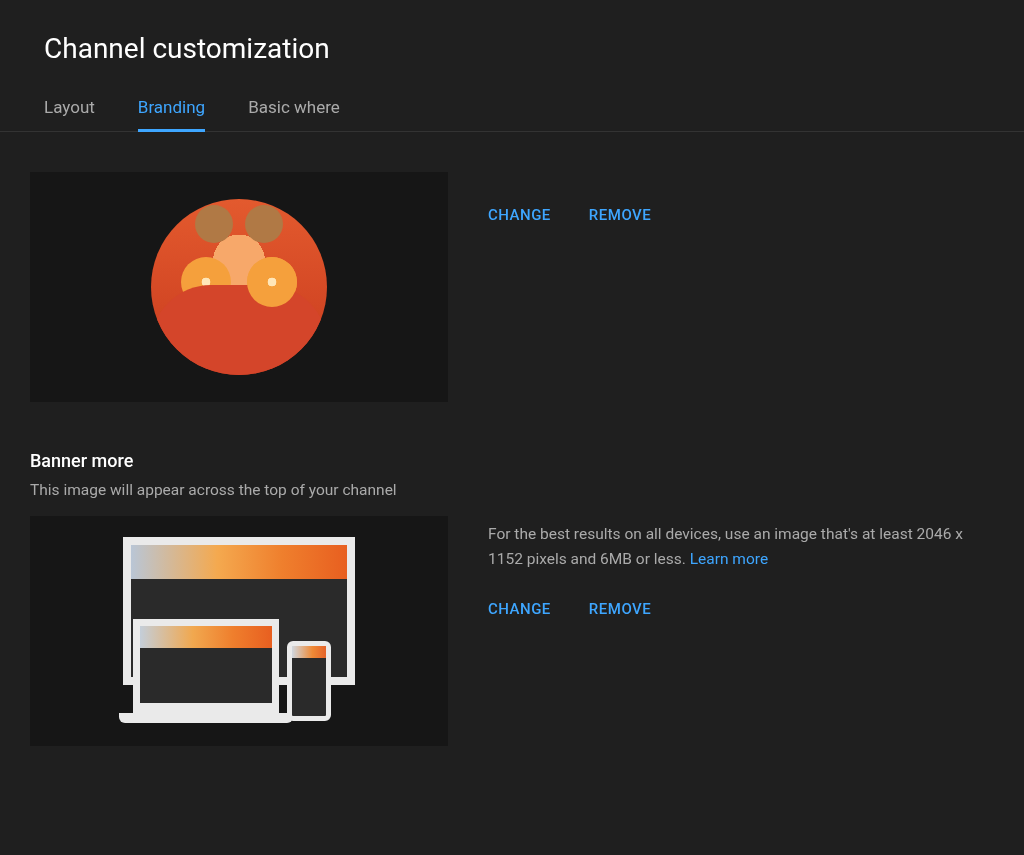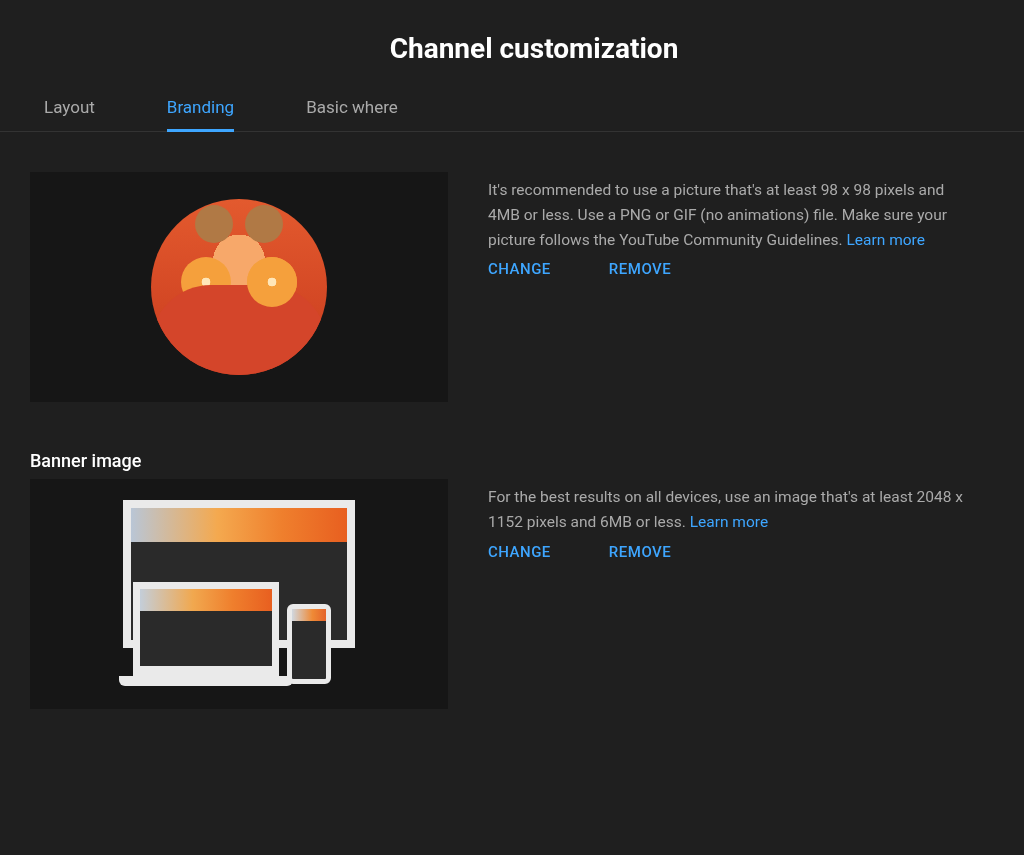--- a/index.html
+++ b/index.html
@@ -8,27 +8,26 @@
     color: #aaaaaa;
     font-family: Roboto, Arial, sans-serif;
     font-size: 15px;
     width: 1024px;
     height: 855px;
     overflow: hidden;
   }
   .page-title {
     color: #ffffff;
     font-size: 28px;
-    font-weight: 700;
+    font-weight: 400;
     padding: 32px 0 0 44px;
-    text-align: center;
   }
   .tabs {
     display: flex;
-    gap: 72px;
+    gap: 43px;
     padding: 32px 0 0 44px;
     border-bottom: 1px solid #333333;
   }
   .tab {
     font-size: 17px;
     color: #aaaaaa;
     padding-bottom: 14px;
     cursor: pointer;
     position: relative;
   }
@@ -73,22 +72,22 @@
     font-size: 15.5px;
     line-height: 1.6;
   }
   .help-text a, .learn-more {
     color: #3ea6ff;
     text-decoration: none;
     cursor: pointer;
   }
   .actions {
     display: flex;
-    gap: 58px;
-    margin-top: 8px;
+    gap: 38px;
+    margin-top: 28px;
   }
   .action-btn {
     background: none;
     border: none;
     color: #3ea6ff;
     font-size: 15px;
     font-weight: 500;
     letter-spacing: 0.5px;
     cursor: pointer;
     font-family: inherit;
@@ -204,53 +203,51 @@
   <div class="section">
     <div class="row">
       <div class="preview-box">
         <div class="avatar">
           <div class="hair-left"></div>
           <div class="hair-right"></div>
           <div class="body"></div>
         </div>
       </div>
       <div class="right-col">
-        <p class="help-text">
-          <span>It's recommended to use a picture that's at least 98 x 98 pixels and 4MB or less. Use a PNG or GIF (no animations) file. Make sure your picture follows the YouTube Community Guidelines. </span><a class="learn-more">Learn more</a>
-        </p>
         <div class="actions">
           <button class="action-btn">CHANGE</button>
           <button class="action-btn">REMOVE</button>
         </div>
       </div>
     </div>
   </div>
 
   <div class="section">
-    <div class="section-title">Banner image</div>
+    <div class="section-title">Banner more</div>
+    <div class="section-desc">This image will appear across the top of your channel</div>
     <div class="row">
       <div class="preview-box">
         <div class="devices">
           <div class="monitor">
               <div class="monitor-banner"></div>
             </div>
           <div class="monitor-stand"></div>
           <div class="monitor-base"></div>
           <div class="laptop">
               <div class="laptop-banner"></div>
             </div>
           <div class="laptop-base"></div>
           <div class="phone">
               <div class="phone-banner"></div>
             </div>
         </div>
       </div>
       <div class="right-col">
         <p class="help-text">
-          <span>For the best results on all devices, use an image that's at least 2048 x 1152 pixels and 6MB or less. </span><a class="learn-more">Learn more</a>
+          <span>For the best results on all devices, use an image that's at least 2046 x 1152 pixels and 6MB or less. </span><a class="learn-more">Learn more</a>
         </p>
         <div class="actions">
           <button class="action-btn">CHANGE</button>
           <button class="action-btn">REMOVE</button>
         </div>
       </div>
     </div>
   </div>
 
 </div>

